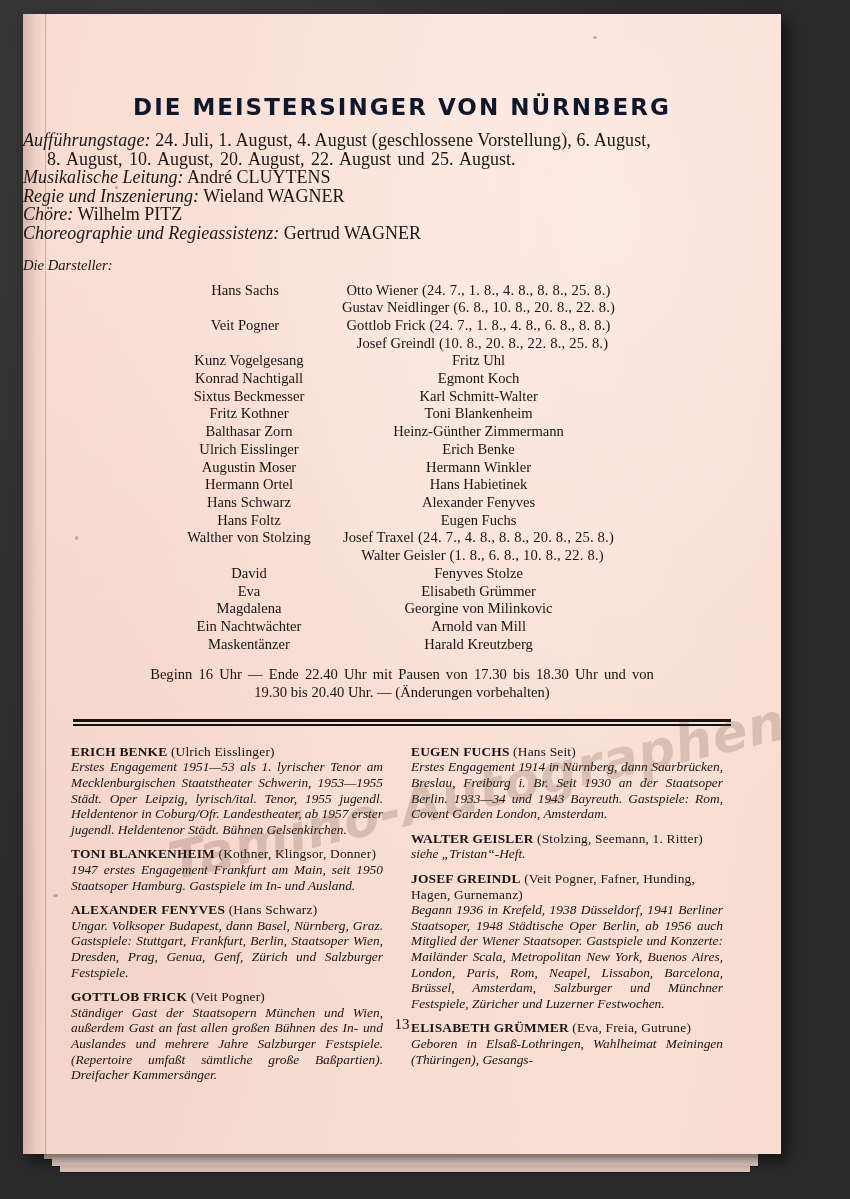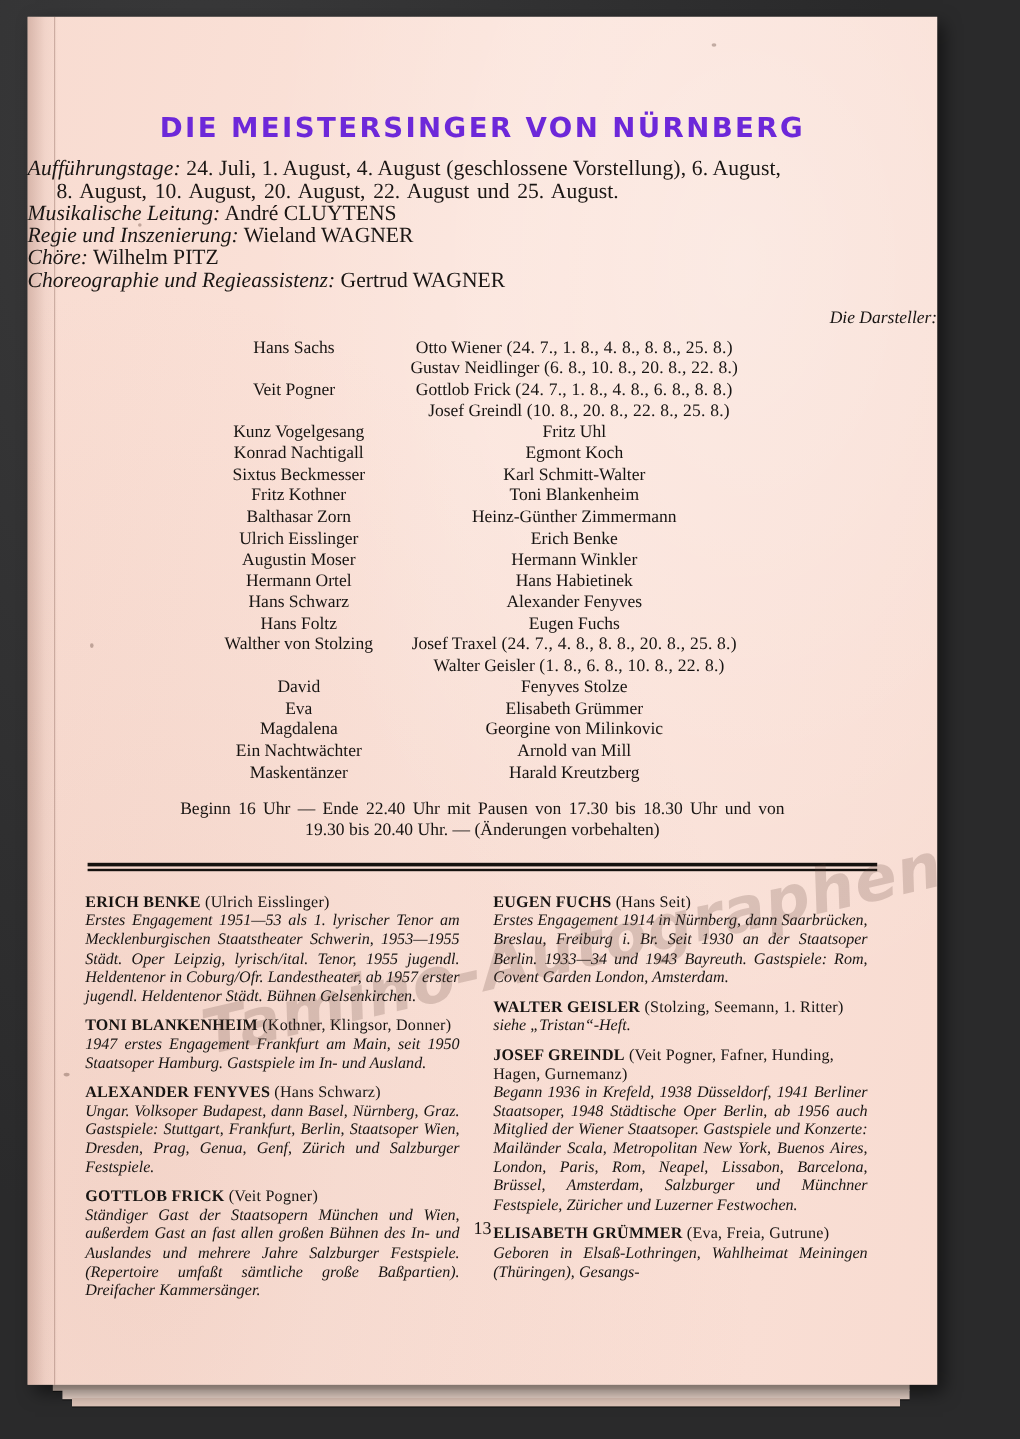--- a/index.html
+++ b/index.html
@@ -84,36 +84,36 @@
 
   
   .opera-title {
     text-align: center;
     font-family: "DejaVu Sans", sans-serif;
     font-weight: 700;
     font-size: 23px;
     letter-spacing: 2.0px;
     margin: 0;
     padding-top: 80px;
-    color: #6d28d9;
+    color: #0f172a;
   }
 
   .credits {
     margin-top: 11px;
     font-size: 18px;
     line-height: 18.6px;
     color: #1a1614;
   }
   .credits .ln { white-space: nowrap; }
   .credits i { font-style: italic; }
   .dates-line-1 { letter-spacing: 0.1px; }
   .dates-line-2 { word-spacing: 2px; padding-left: 24px; }
 
   .darsteller-head {
-    text-align: right;
+    text-align: left;
     font-style: italic;
     font-size: 14.6px;
     margin-top: 14px;
   }
 
   
   table.cast {
     margin: 8px 0 0 125px;
     border-collapse: collapse;
     font-size: 14.6px;

